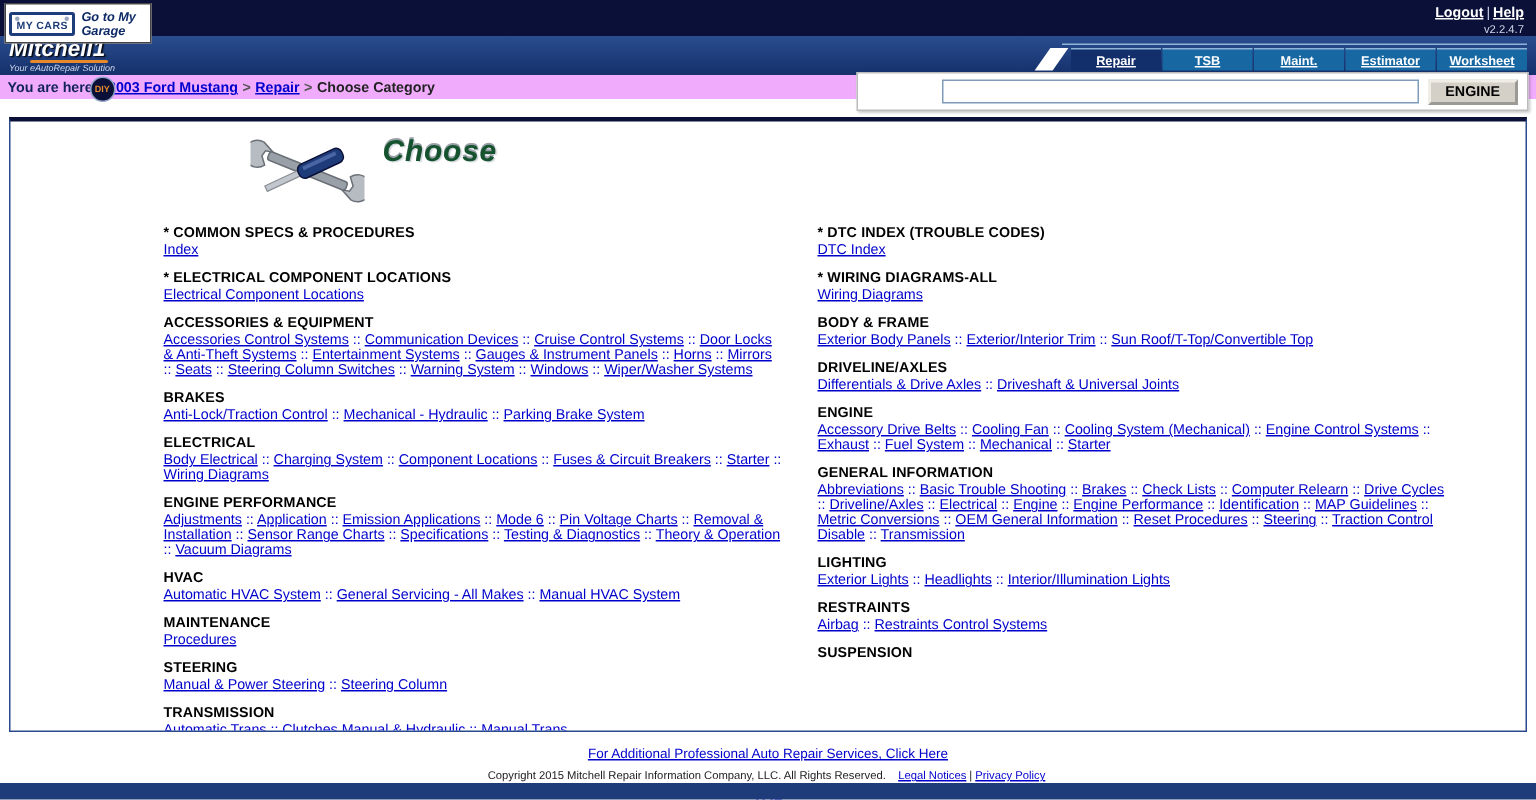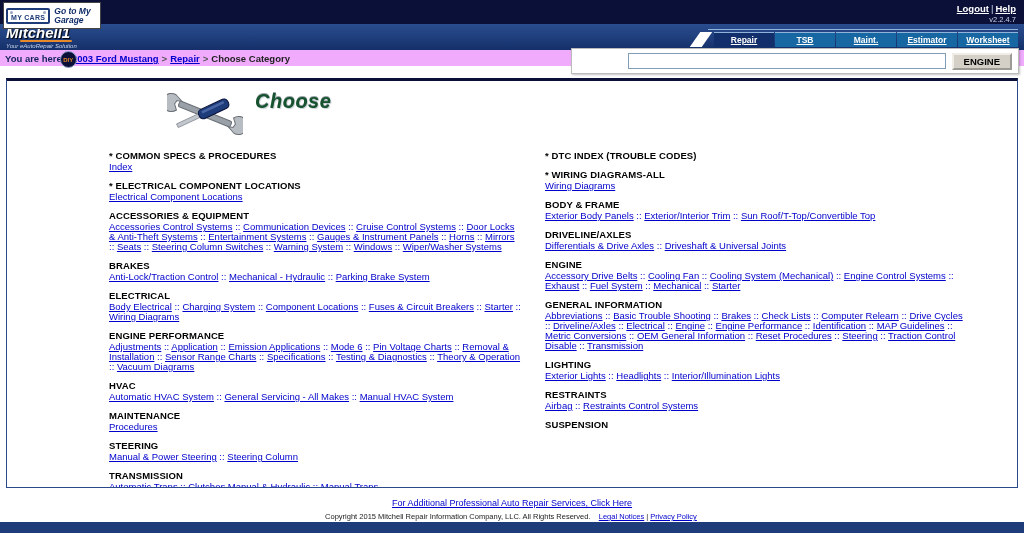--- a/index.html
+++ b/index.html
@@ -187,20 +187,21 @@
           <div class="cat-links"><a>Manual &amp; Power Steering</a><span class="sep"> :: </span><a>Steering Column</a></div>
         </div>
         <div class="section">
           <div class="cat-heading">TRANSMISSION</div>
           <div class="cat-links"><a>Automatic Trans</a><span class="sep"> :: </span><a>Clutches Manual &amp; Hydraulic</a><span class="sep"> :: </span><a>Manual Trans</a></div>
         </div>
       </div>
     <div id="col-right">
         <div class="section">
           <div class="cat-heading">* DTC INDEX (TROUBLE CODES)</div>
+          <div class="cat-links"><a>DTC Index</a></div>
         </div>
         <div class="section">
           <div class="cat-heading">* WIRING DIAGRAMS-ALL</div>
           <div class="cat-links"><a>Wiring Diagrams</a></div>
         </div>
         <div class="section">
           <div class="cat-heading">BODY &amp; FRAME</div>
           <div class="cat-links"><a>Exterior Body Panels</a><span class="sep"> :: </span><a>Exterior/Interior Trim</a><span class="sep"> :: </span><a>Sun Roof/T-Top/Convertible Top</a></div>
         </div>
         <div class="section">

